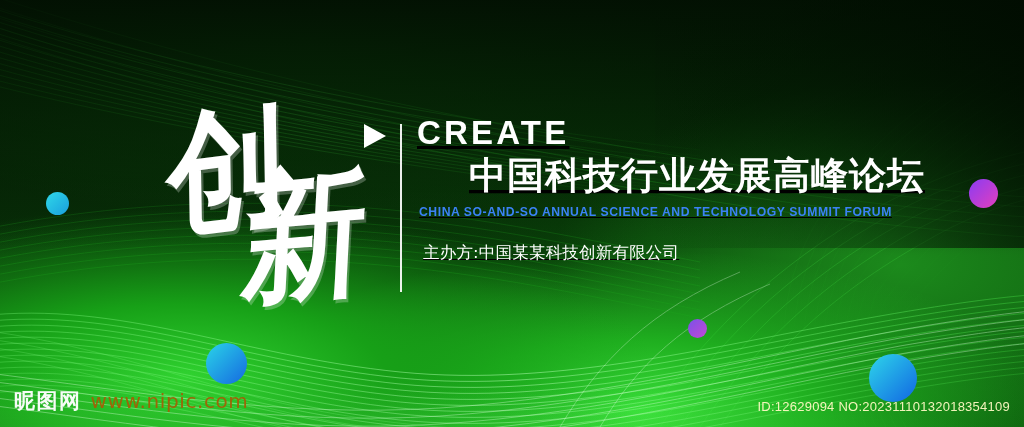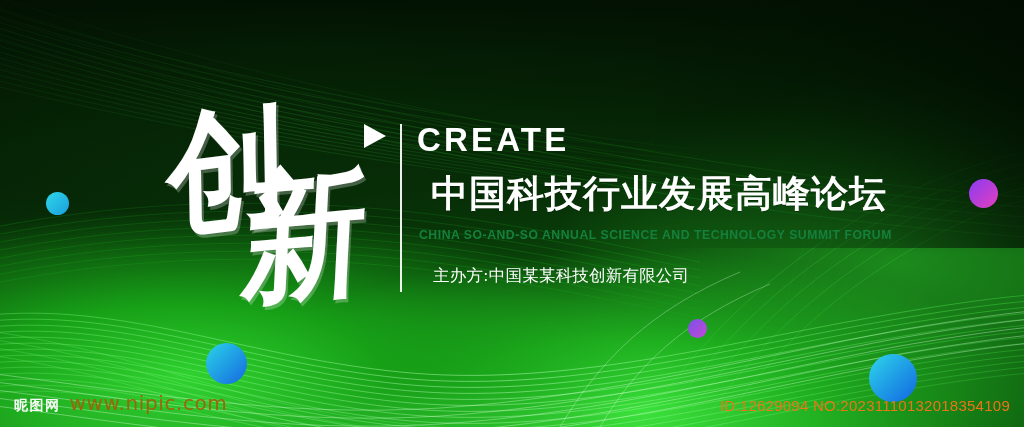--- a/index.html
+++ b/index.html
@@ -101,58 +101,60 @@
     left: 400px;
     top: 124px;
     width: 2px;
     height: 168px;
     background: rgba(255,255,255,.92);
   }
 
   .text-block {
     position: absolute;
     left: 417px;
-    top: 122px;
+    top: 115px;
     width: 560px;
+    text-decoration: underline;
   }
 
   .create {
     color: #ffffff;
     font-size: 33px;
     font-weight: 700;
     letter-spacing: 3.2px;
     line-height: 1.12;
     margin: 0 0 3px 0;
   }
 
   .cn-title {
     color: #ffffff;
     font-size: 37px;
     font-weight: 700;
     letter-spacing: 1px;
     line-height: 1.12;
-    margin: 14px;
+    margin: 1px;
     white-space: nowrap;
     font-family: "DejaVu Sans", "Liberation Sans", sans-serif;
     text-shadow: 0 1px 0 rgba(0,0,0,.25);
+    text-align: center;
   }
 
   .en-sub {
-    color: #15803d;
+    color: #3b82f6;
     font-size: 12.2px;
     font-weight: 700;
     letter-spacing: .55px;
     line-height: 1.2;
     margin: 9px 0 11px 2px;
     white-space: nowrap;
   }
 
   .meta {
     margin-top: 20px;
-    margin-left: 16px;
+    margin-left: 6px;
   }
   .meta-line {
     color: #ffffff;
     font-size: 16.5px;
     line-height: 1.62;
     letter-spacing: .2px;
     white-space: nowrap;
     font-family: "DejaVu Sans", "Liberation Sans", sans-serif;
   }
 
@@ -161,40 +163,40 @@
     position: absolute;
     left: 14px;
     bottom: 12px;
     display: flex;
     align-items: baseline;
     gap: 9px;
     user-select: none;
   }
   .wm-cn {
     color: #ffffff;
-    font-size: 14px;
+    font-size: 21px;
     font-weight: 700;
     letter-spacing: 1.5px;
     font-family: "DejaVu Sans", "Liberation Sans", sans-serif;
     opacity: .96;
   }
   .wm-url {
     color: #a16207;
     font-size: 20px;
     letter-spacing: .6px;
     font-family: "DejaVu Sans", "Liberation Sans", sans-serif;
     opacity: .96;
   }
 
   .idtag {
     position: absolute;
     right: 14px;
     bottom: 13px;
-    color: #f97316;
-    font-size: 15px;
+    color: #fef9c3;
+    font-size: 13px;
     letter-spacing: .25px;
     opacity: .95;
     white-space: nowrap;
     margin-top: 24px;
   }
 </style>
 </head>
 <body>
 
 <div class="stage">

